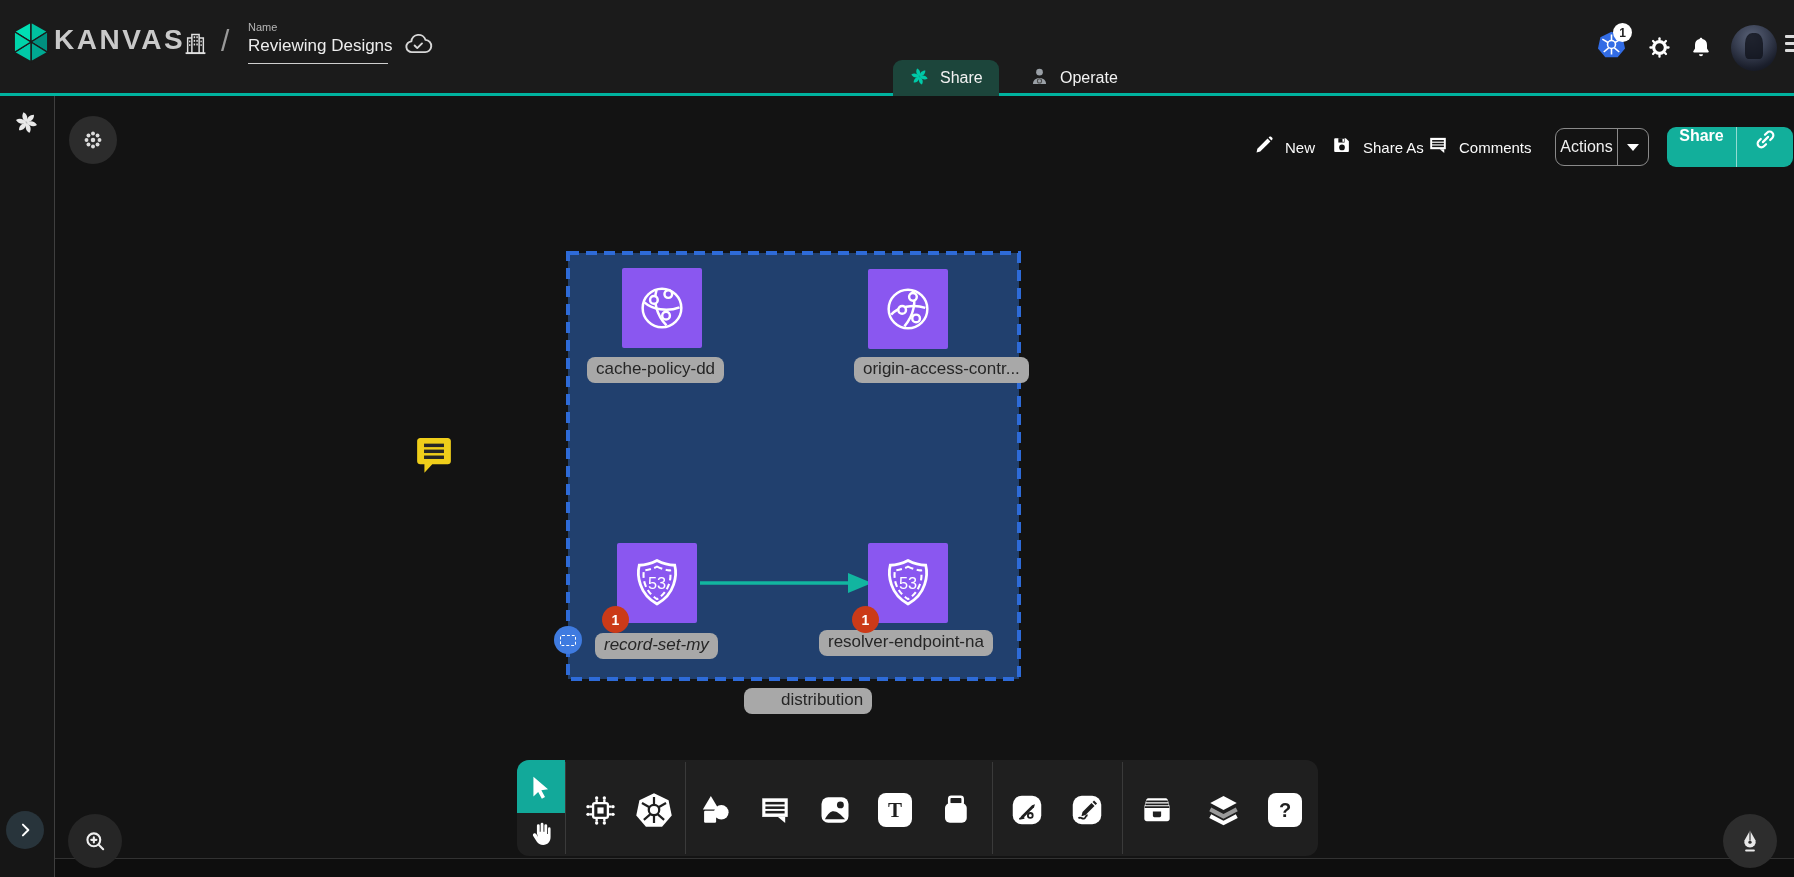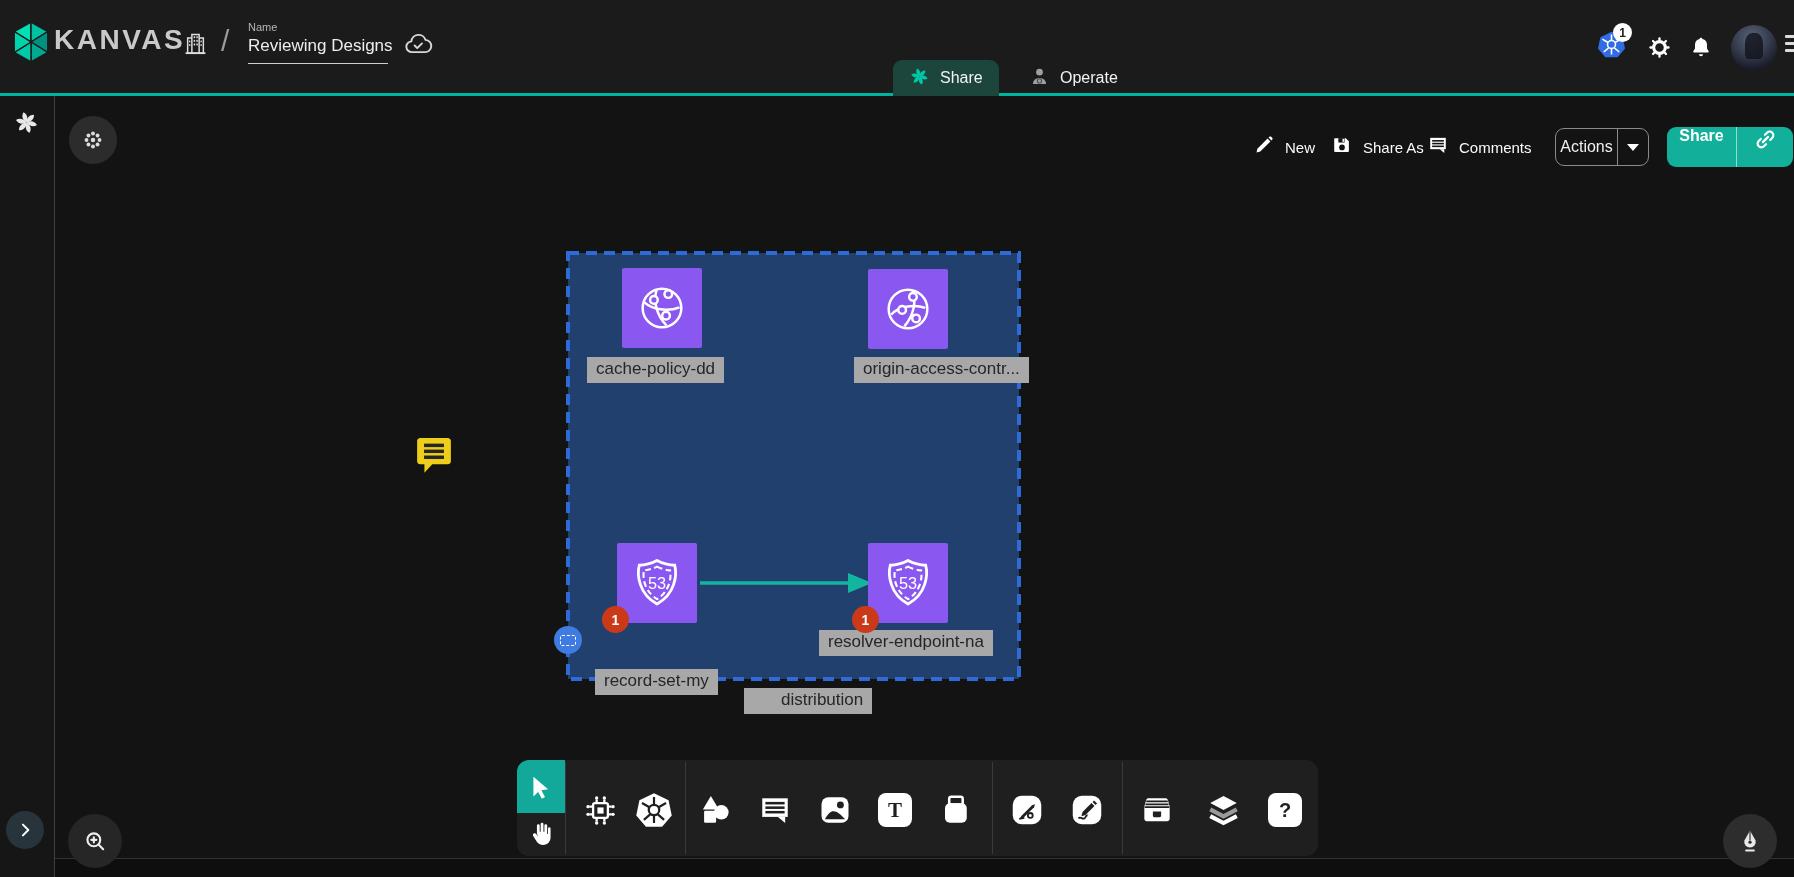--- a/index.html
+++ b/index.html
@@ -59,21 +59,21 @@
   .share-btn { position:absolute; left:1667px; top:127px; width:126px; height:40px; background:#12AF9B;
                border-radius:9px; display:flex; align-items:flex-start; cursor:pointer; }
   .share-btn .lbl { flex:1; text-align:center; font-size:16px; font-weight:700; color:#fff; }
   .share-btn .sep { width:1px; height:100%; background:rgba(255,255,255,.55); }
   .link-zone { width:56px; display:flex; align-items:center; justify-content:center; }
 
   
   .node-icon { position:absolute; width:80px; height:80px; background:#8A57F0; border-radius:2px;
                display:flex; align-items:center; justify-content:center; z-index:3; cursor:pointer; }
   .node-label { position:absolute; background:#A8A8A8; color:#262626; font-size:17px;
-                padding:2px 9px 4px; border-radius:0; white-space:nowrap; z-index:4; }
+                padding:2px 9px 4px; border-radius:8px; white-space:nowrap; z-index:4; }
   .badge { position:absolute; width:27px; height:27px; border-radius:50%; background:#CB3A18;
            color:#fff; font-size:14px; font-weight:700; display:flex; align-items:center;
            justify-content:center; z-index:5; }
   .group-handle { position:absolute; left:554px; top:626px; width:28px; height:28px; border-radius:50%;
                   background:#3F7BE0; display:flex; align-items:center; justify-content:center; z-index:5; }
   .handle-rect { width:16px; height:11px; border:1.5px dashed #fff; border-radius:2px; }
 
   
   .toolbar { position:absolute; left:517px; top:760px; width:801px; height:96px; background:#1F1F1F;
              border-radius:12px; z-index:8; }
@@ -375,21 +375,21 @@
   <div class="node-label" style="left:854px; top:357px;">origin-access-contr...</div>
 
   <div class="node-icon" style="left:617px; top:543px;">
     <svg width="56" height="56" viewBox="0 0 24 24">
       <path d="M12 2.4c2.6 1.4 5.4 2 7.6 2 .5 2 .6 5.1-.5 8.3-1.3 3.9-4.2 6.7-7.1 8.3-2.9-1.6-5.8-4.4-7.1-8.3C3.8 9.5 3.9 6.4 4.4 4.4c2.2 0 5-.6 7.6-2z" fill="none" stroke="#fff" stroke-width="1.2"></path>
       <path d="M12 5c2 1 4 1.5 5.6 1.6.3 1.5.3 3.7-.5 6-1 2.9-3 5-5.1 6.3-2.1-1.3-4.1-3.4-5.1-6.3-.8-2.3-.8-4.5-.5-6C8 6.5 10 6 12 5z" fill="none" stroke="#fff" stroke-width="0.9" stroke-dasharray="2.4 1.5"></path>
       <text x="12" y="14.6" text-anchor="middle" font-size="7" fill="#fff" font-family="Liberation Sans, sans-serif">53</text>
     </svg>
   </div>
   <div class="badge" style="left:602px; top:606px;">1</div>
-  <div class="node-label" style="left:595px; top:669px;">record-set-my</div>
+  <div class="node-label" style="left:595px; top:633px;font-style:italic;">record-set-my</div>
 
   <div class="node-icon" style="left:868px; top:543px;">
     <svg width="56" height="56" viewBox="0 0 24 24">
       <path d="M12 2.4c2.6 1.4 5.4 2 7.6 2 .5 2 .6 5.1-.5 8.3-1.3 3.9-4.2 6.7-7.1 8.3-2.9-1.6-5.8-4.4-7.1-8.3C3.8 9.5 3.9 6.4 4.4 4.4c2.2 0 5-.6 7.6-2z" fill="none" stroke="#fff" stroke-width="1.2"></path>
       <path d="M12 5c2 1 4 1.5 5.6 1.6.3 1.5.3 3.7-.5 6-1 2.9-3 5-5.1 6.3-2.1-1.3-4.1-3.4-5.1-6.3-.8-2.3-.8-4.5-.5-6C8 6.5 10 6 12 5z" fill="none" stroke="#fff" stroke-width="0.9" stroke-dasharray="2.4 1.5"></path>
       <text x="12" y="14.6" text-anchor="middle" font-size="7" fill="#fff" font-family="Liberation Sans, sans-serif">53</text>
     </svg>
   </div>
   <div class="badge" style="left:852px; top:606px;">1</div>
   <div class="node-label" style="left:819px; top:630px;">resolver-endpoint-na</div>

